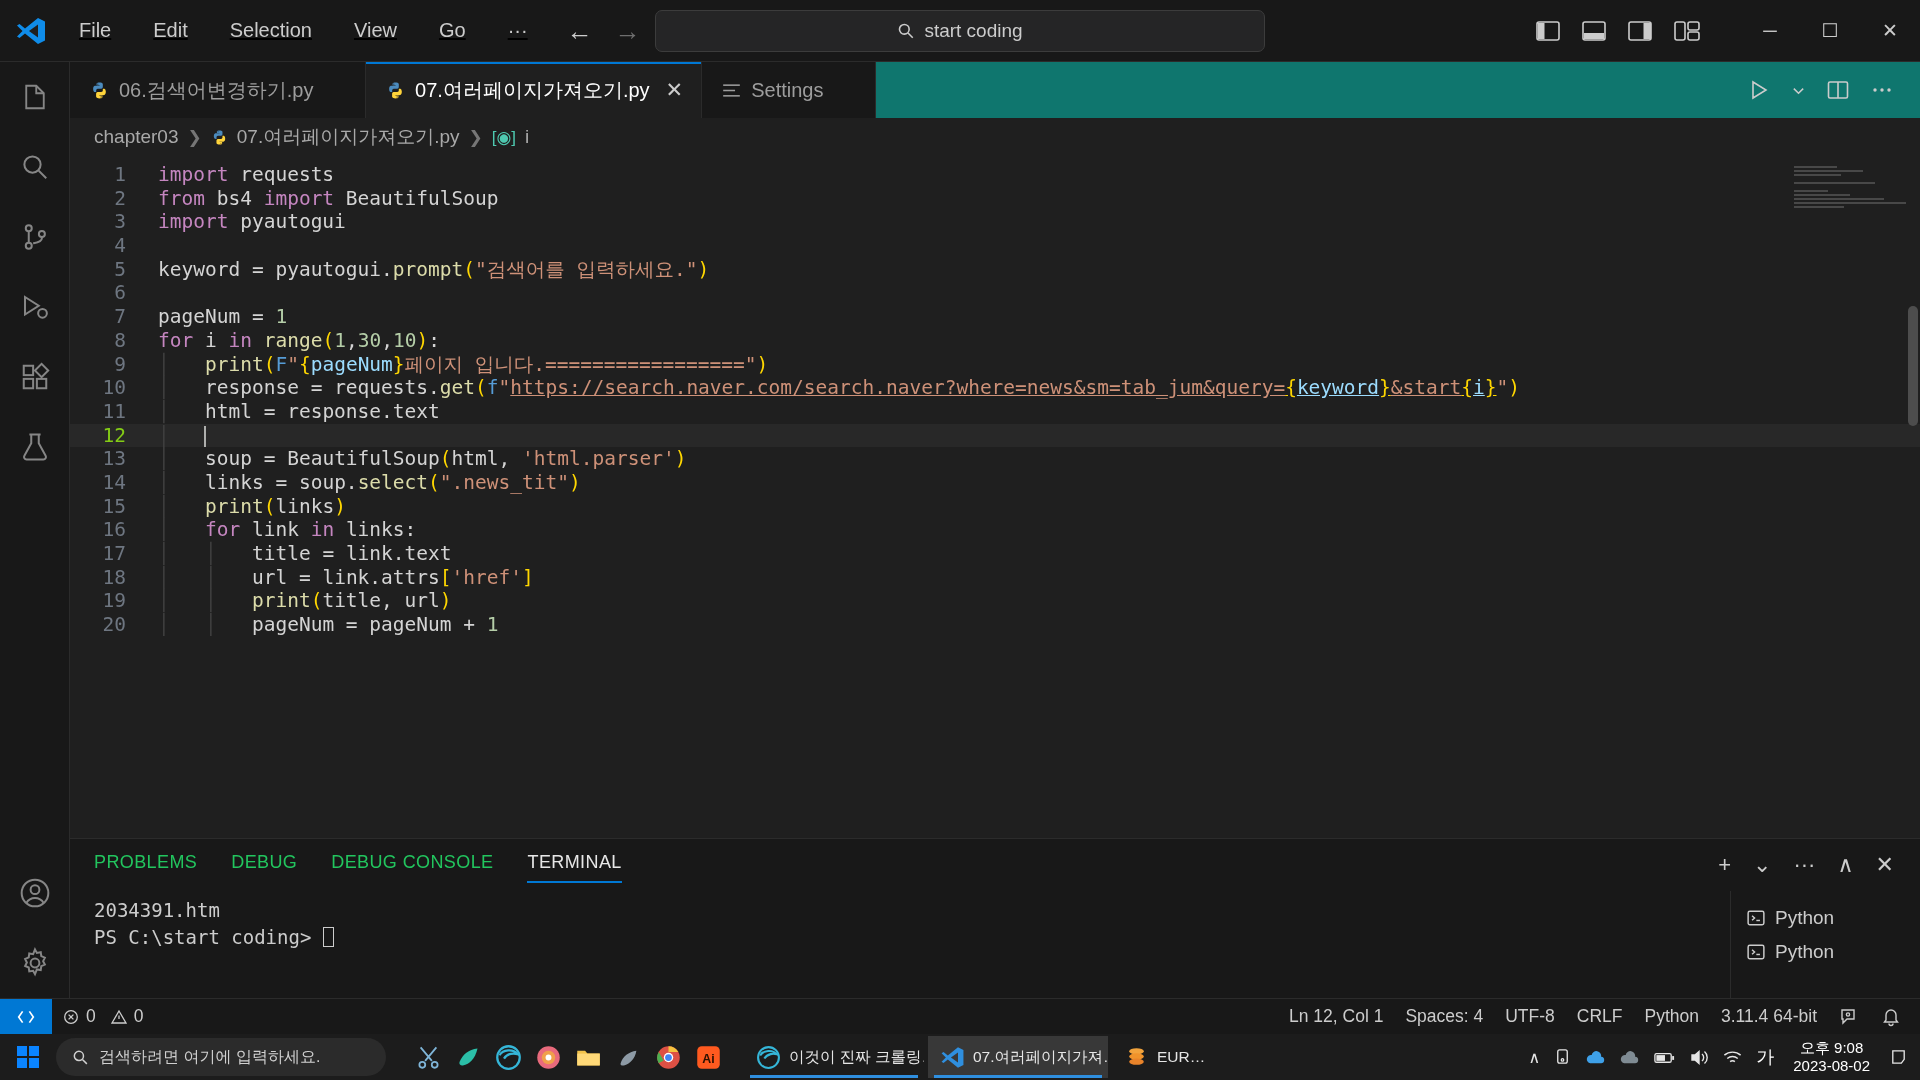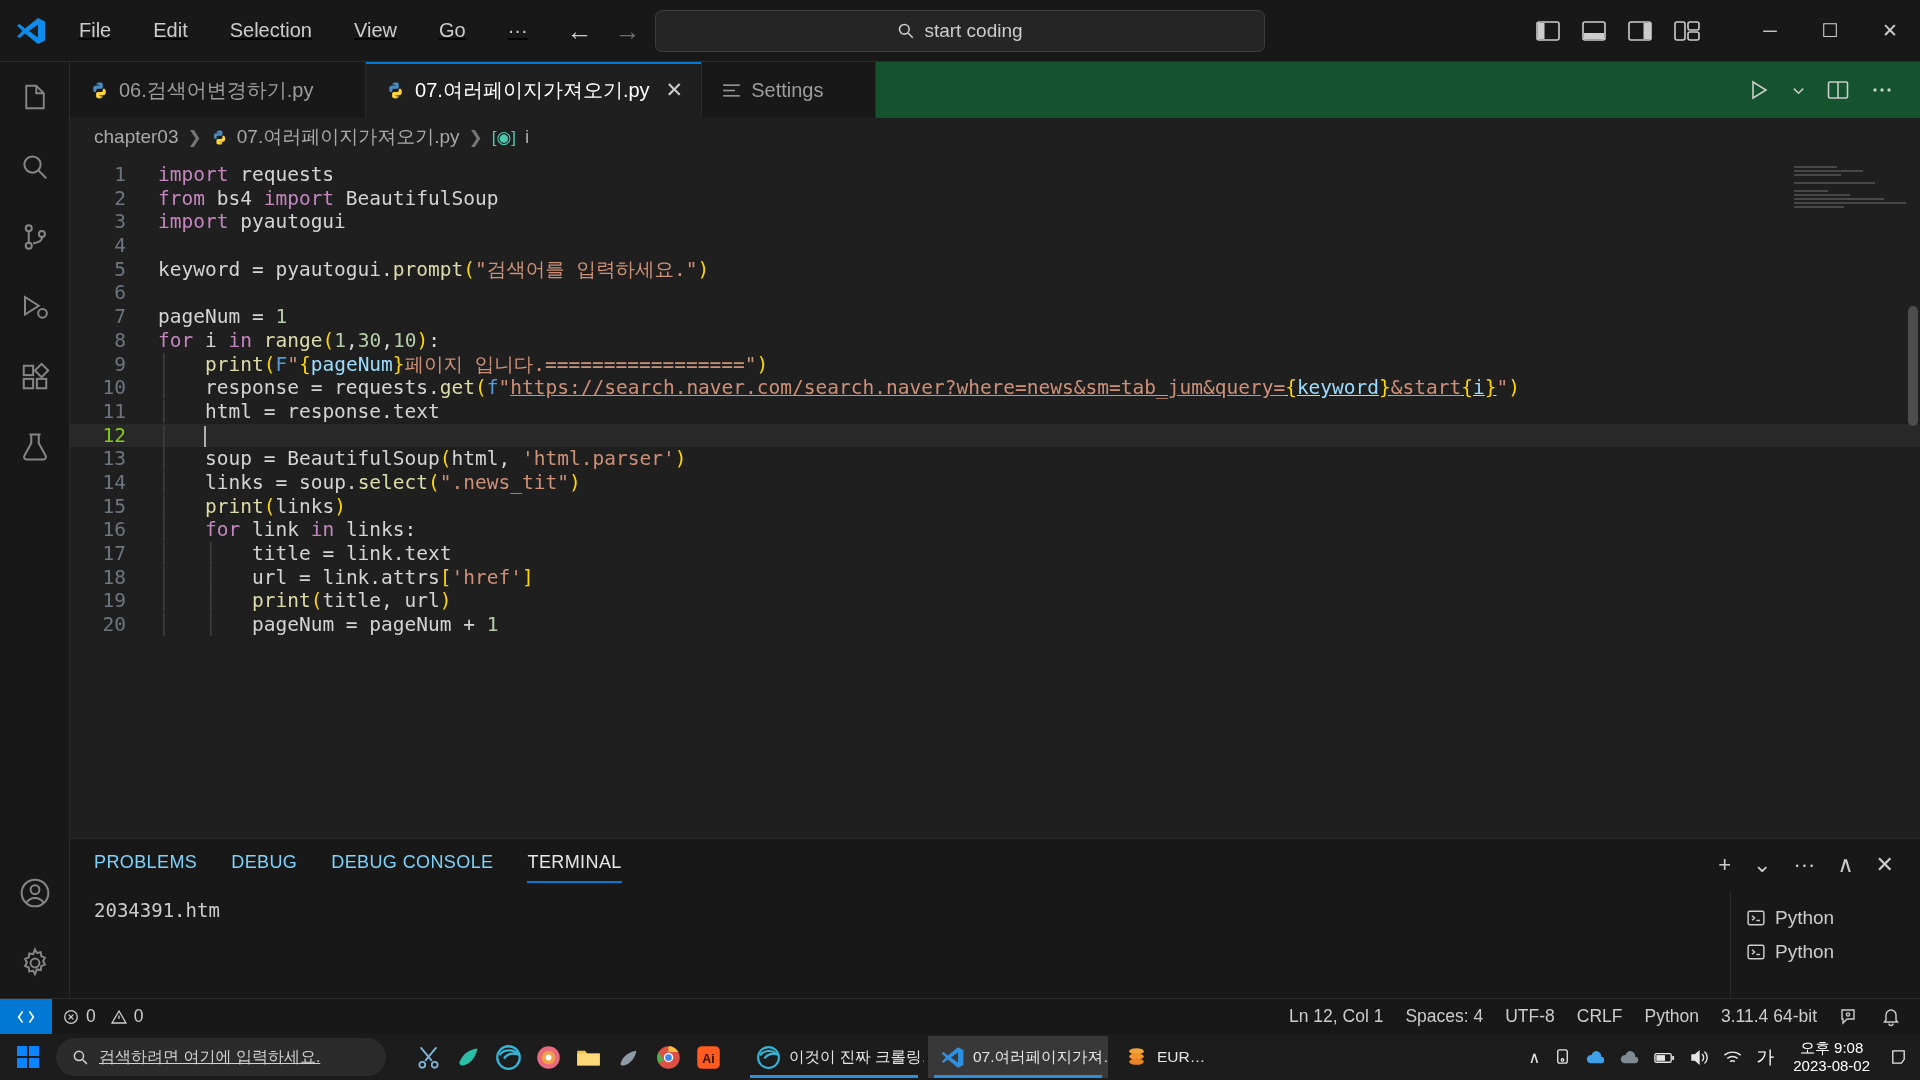--- a/index.html
+++ b/index.html
@@ -43,21 +43,21 @@
     width: 70px; background: #181818; flex: 0 0 70px;
     display: flex; flex-direction: column; align-items: center;
     border-right: 1px solid #2b2b2b;
   }
   .act-item { width: 70px; height: 70px; display: flex; align-items: center; justify-content: center; color: #868686; position: relative; }
   .act-spacer { flex: 1 1 auto; }
 
   
   .editorarea { flex: 1 1 auto; display: flex; flex-direction: column; min-width: 0; background: #1f1f1f; }
 
-  .tabsrow { height: 56px; background: #14532d; display: flex; align-items: stretch; flex: 0 0 56px; }
+  .tabsrow { height: 56px; background: #0f766e; display: flex; align-items: stretch; flex: 0 0 56px; }
   .tabs { display: flex; align-items: stretch; }
   .tab {
     display: flex; align-items: center; gap: 10px; padding: 0 18px 0 20px;
     background: #181818; color: #9d9d9d; font-size: 20px;
     border-right: 1px solid #2b2b2b; position: relative; white-space: nowrap; max-width: 420px;
   }
   .tab.active { background: #1f1f1f; color: #ffffff; }
   .tab.active::before { content: ""; position: absolute; left: 0; right: 0; top: 0; height: 2px; background: #0078d4; }
   .tab .close { font-size: 21px; color: #cccccc; margin-left: 6px; }
   .tab .close.hidden { visibility: hidden; }
@@ -109,21 +109,21 @@
   .minimap {
     position: absolute; right: 14px; top: 10px; width: 112px; height: 65px; opacity: .55;
   }
   .mm-line { height: 2px; background: #6b6b6b; margin-bottom: 2px; }
   .scroll-deco { position: absolute; right: 2px; top: 150px; width: 10px; height: 120px; background: #4d4d4d; border-radius: 5px; }
 
   
   .panel { flex: 0 0 160px; background: #181818; display: flex; flex-direction: column; border-top: 1px solid #2b2b2b; }
   .panel-head { height: 52px; display: flex; align-items: center; padding-left: 24px; position: relative; }
   .panel-tabs { display: flex; align-items: center; gap: 34px; }
-  .ptab { color: #7dd3fc; font-size: 18px; letter-spacing: .4px; position: relative; padding-bottom: 6px; }
+  .ptab { color: #22c55e; font-size: 18px; letter-spacing: .4px; position: relative; padding-bottom: 6px; }
   .ptab.active { color: #e7e7e7; }
   .ptab.active::after { content: ""; position: absolute; left: 0; right: 0; bottom: -4px; height: 2px; background: #0078d4; }
   .panel-actions { margin-left: auto; display: flex; align-items: center; gap: 22px; padding-right: 26px; color: #cccccc; font-size: 22px; }
   .panel-body { flex: 1 1 auto; display: flex; min-height: 0; }
   .term {
     flex: 1 1 auto; font-family: "DejaVu Sans Mono", monospace; font-size: 19px;
     color: #cccccc; padding: 6px 0 0 24px; line-height: 27px;
   }
   .term-cursor { display: inline-block; width: 11px; height: 20px; border: 1px solid #cccccc; vertical-align: -3px; }
   .term-side { width: 190px; flex: 0 0 190px; padding-top: 10px; border-left: 1px solid #2b2b2b; }
@@ -138,21 +138,21 @@
   .sb-item { padding: 0 11px; display: flex; align-items: center; gap: 7px; height: 36px; }
   .sb-right { margin-left: auto; display: flex; align-items: center; padding-right: 8px; }
 
   
   .taskbar { height: 46px; flex: 0 0 46px; background: #1c1c1c; display: flex; align-items: center; }
   .start-btn { width: 56px; display: flex; align-items: center; justify-content: center; }
   .win-flag { width: 22px; height: 22px; display: grid; grid-template-columns: 1fr 1fr; grid-template-rows: 1fr 1fr; gap: 2.5px; }
   .win-flag i { background: #0a84ff; display: block; }
   .tb-search {
     width: 330px; height: 38px; background: #2b2b2b; border-radius: 19px; display: flex;
-    align-items: center; gap: 10px; padding: 0 16px; color: #d0d0d0; font-size: 16px; text-decoration: underline;
+    align-items: center; gap: 10px; padding: 0 16px; color: #d0d0d0; font-size: 16px;
   }
   .tb-icons { display: flex; align-items: center; gap: 0; margin-left: 22px; }
   .tb-icon { width: 40px; height: 40px; display: flex; align-items: center; justify-content: center; }
   .tb-app {
     height: 42px; display: flex; align-items: center; gap: 8px; padding: 0 12px; max-width: 180px;
     color: #e6e6e6; font-size: 15.5px; white-space: nowrap; overflow: hidden; position: relative;
   }
   .tb-app.active { background: #383838; }
   .tb-app.running::after { content:""; position:absolute; left:6px; right:6px; bottom:0; height:3px; background:#2f8fdf; }
   .tray { margin-left: auto; display: flex; align-items: center; gap: 13px; padding-right: 12px; color: #e6e6e6; font-size: 16px; }
@@ -398,20 +398,21 @@
             <span>+</span>
             <span>⌄</span>
             <span>···</span>
             <span>∧</span>
             <span>✕</span>
           </div>
         </div>
         <div class="panel-body">
           <div class="term">
             <div>2034391.htm</div>
+            <div><span>PS C:\start coding&gt; </span><span class="term-cursor"></span></div>
           </div>
           <div class="term-side">
             <div class="term-side-item">
               <span>
                 <svg width="18" height="18" viewBox="0 0 16 16" fill="none" stroke="#cccccc" stroke-width="1.3">
                     <rect x="1" y="2" width="14" height="12" rx="1.5"></rect>
                     <path d="M4.5 6l2.2 2-2.2 2"></path>
                     <line x1="8.3" y1="10.2" x2="11.5" y2="10.2"></line>
                   </svg>
               </span>

